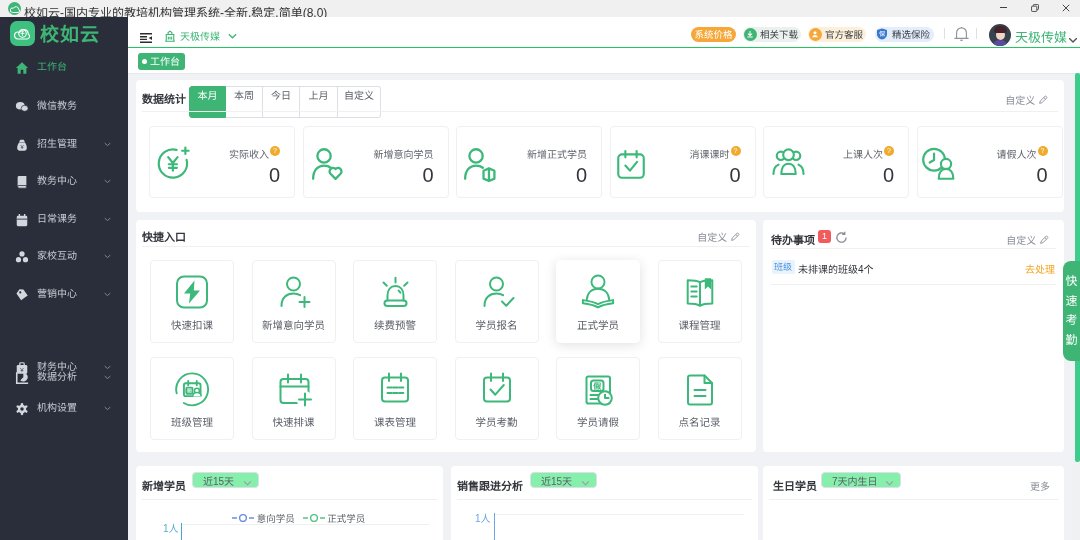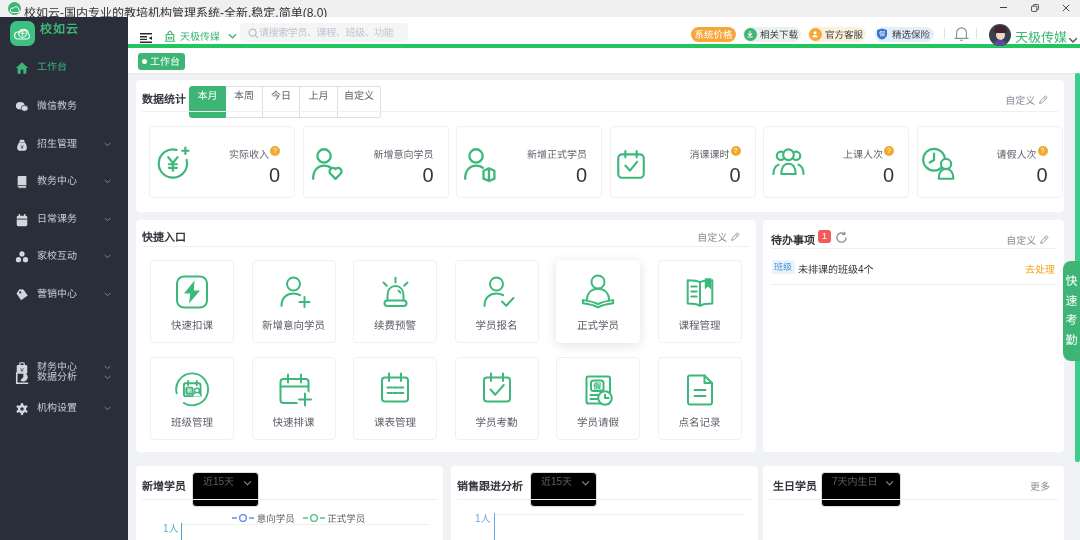--- a/index.html
+++ b/index.html
@@ -7,28 +7,28 @@
 body{font-family:"Liberation Sans",sans-serif;background:#f0f2f5;position:relative;}
 .abs{position:absolute;}
 
 #titlebar{left:0;top:0;width:1080px;height:17px;background:#f0f0f0;color:#333;font-size:12px;white-space:nowrap;}
 #titlebar .ttxt{position:absolute;left:24px;top:2.5px;}
 #tb-ico{position:absolute;left:8px;top:2px;width:13px;height:13px;border-radius:50%;background:#3eb575;}
 #tb-ico svg{position:absolute;left:1.5px;top:3.5px;}
 
 #sidebar{left:0;top:17px;width:128px;height:523px;background:#292e3a;}
 #logo-sq{position:absolute;left:10px;top:4px;width:25px;height:25px;border-radius:7px;background:#3ec081;}
-#logo-txt{position:absolute;left:40px;top:2px;font-size:12px;color:#3eb575;font-weight:bold;letter-spacing:1px;}
+#logo-txt{position:absolute;left:40px;top:2px;font-size:19px;color:#3eb575;font-weight:bold;letter-spacing:1px;}
 .mi{position:absolute;left:0;width:128px;height:20px;color:#c6cad3;font-size:10px;line-height:20px;}
 .mi .mtxt{position:absolute;left:37px;top:0;}
 .mi .mico{position:absolute;left:15px;top:4px;width:13px;height:13px;}
 .mi .caret{position:absolute;right:17px;top:7px;width:7px;height:7px;}
 .mi.act{color:#3eb575;}
 
-#header{left:128px;top:17px;width:952px;height:31px;background:#fff;border-bottom:4px solid #22c55e;}
+#header{left:128px;top:17px;width:952px;height:31px;background:#fff;border-bottom:1px solid #22c55e;}
 #hamb{position:absolute;left:12px;top:12px;}
 #org{position:absolute;left:36px;top:10.5px;color:#3eb575;font-size:10px;white-space:nowrap;}
 #search{position:absolute;left:112px;top:5.5px;width:168px;height:19px;background:#f4f5f7;border-radius:4px;color:#c2c6cc;font-size:10px;line-height:19px;white-space:nowrap;}
 #search .ph{margin-left:19px;letter-spacing:-0.4px;}
 .pill{position:absolute;top:10px;height:15px;border-radius:8px;font-size:9.5px;line-height:15px;white-space:nowrap;}
 .pico{display:inline-block;width:13px;height:13px;border-radius:50%;vertical-align:-3px;margin:0 3px 0 1px;position:relative;}
 .hsep{position:absolute;top:11px;width:1px;height:11px;background:#e0e0e0;}
 
 #tabbar{left:128px;top:48px;width:952px;height:26px;background:#fff;border-bottom:1px solid #e8e8e8;}
 #gtab{position:absolute;left:9.5px;top:5px;width:47px;height:17px;background:#3eb575;border-radius:3px;color:#fff;font-size:10px;line-height:17px;text-align:center;}
@@ -61,21 +61,21 @@
 #p-todo{left:763px;top:220px;width:301px;height:232px;}
 #todo-badge{position:absolute;left:55px;top:10px;width:13px;height:13px;background:#f25b5b;border-radius:3px;color:#fff;font-size:9px;line-height:13px;text-align:center;}
 #todo-refresh{position:absolute;left:72px;top:10px;}
 .todo-tag{position:absolute;left:8.5px;top:39.5px;width:23px;height:14px;background:#e8f3fe;border-radius:2px;color:#5094db;font-size:9px;line-height:14px;text-align:center;}
 #todo-txt{position:absolute;left:35px;top:41px;font-size:10px;color:#33363c;}
 #todo-go{position:absolute;right:9px;top:41px;font-size:10px;color:#f5a623;}
 
 #p-chart1{left:136px;top:466px;width:307px;height:120px;}
 #p-chart2{left:451px;top:466px;width:307px;height:120px;}
 #p-bday{left:763px;top:466px;width:301px;height:120px;}
-.dropdown{position:absolute;top:6px;height:35px;border:1px solid #dcdfe6;border-radius:4px;background:#000000;font-size:10px;color:#5a5e66;line-height:18px;white-space:nowrap;}
+.dropdown{position:absolute;top:6px;height:16px;border:1px solid #dcdfe6;border-radius:4px;background:#86efac;font-size:10px;color:#5a5e66;line-height:18px;white-space:nowrap;}
 .dropdown .dtxt{margin-left:10px;}
 .dropdown .dcaret{position:absolute;right:7px;top:7px;width:7px;height:7px;}
 .cdivider{position:absolute;left:6px;right:6px;top:33px;height:1px;background:#f0f0f0;}
 
 .lgd{position:absolute;top:45px;font-size:9.5px;color:#5a5e66;white-space:nowrap;}
 
 #sb-track{left:1072px;top:74px;width:8px;height:466px;background:#f0f1f3;}
 #sb-thumb{left:1075px;top:73px;width:5px;height:389px;background:#3ecb8e;border-radius:2px;}
 #atttab{left:1063px;top:261px;width:17px;height:100px;background:#3eb575;border-radius:8px 0 0 8px;color:#fff;font-size:12px;text-align:center;padding-top:11px;line-height:19.5px;}
 </style>
@@ -219,27 +219,20 @@
         <path d="M0 0.8 h12 M0 3.8 h7 M0 6.4 h7 M0 9.2 h12" stroke="#2c2c2c" stroke-width="1.4"></path>
         <path d="M12 3.2 l-3.4 1.9 l3.4 1.9 z" fill="#2c2c2c"></path>
       </svg></div>
   <div id="org">
     <svg width="12" height="12" viewBox="0 0 16 16" style="vertical-align:-2px;margin-right:4px;">
         <path d="M1.5 15 h13 M3 15 V6 h10 v9 M5.5 6 V3.5 L8 1.5 l2.5 2 V6 M5.8 9 v3.5 M8 9 v3.5 M10.2 9 v3.5" fill="none" stroke="#3eb575" stroke-width="1.5"></path>
       </svg>天极传媒
     <svg width="9" height="6" viewBox="0 0 10 6" style="margin-left:5px;vertical-align:1px;">
         <path d="M1 1 l4 4 l4-4" fill="none" stroke="#3eb575" stroke-width="1.5"></path>
       </svg>
-  </div>
-  <div id="search">
-    <svg width="11" height="11" viewBox="0 0 12 12" style="position:absolute;left:8px;top:5px;">
-        <circle cx="5" cy="5" r="3.8" fill="none" stroke="#b9bec6" stroke-width="1.3"></circle>
-        <path d="M8 8 l3 3" stroke="#b9bec6" stroke-width="1.3"></path>
-      </svg>
-    <span class="ph">请搜索学员、课程、班级、功能</span>
   </div>
   <div class="pill" style="left:563px;width:45px;background:#f6a739;color:#fff;text-align:center;">系统价格</div>
   <div class="pill" style="left:615px;width:58px;background:#ebf1ee;color:#3c3f45;">
     <span class="pico" style="background:#3eb575;"><svg width="8" height="8" viewBox="0 0 10 10" style="position:absolute;left:2px;top:2px;">
           <path d="M5 1.2 v5.6 M2.4 4.4 L5 7 l2.6-2.6 M1.6 8.8 h6.8" stroke="#fff" stroke-width="1.3" fill="none"></path>
         </svg></span>相关下载</div>
   <div class="pill" style="left:680px;width:58px;background:#fdf0da;color:#3c3f45;">
     <span class="pico" style="background:#f6a739;"><svg width="8" height="8" viewBox="0 0 10 10" style="position:absolute;left:2px;top:2px;">
           <circle cx="5" cy="3.4" r="1.9" fill="#fff"></circle>
           <path d="M1.4 9 a3.7 3.7 0 0 1 7.2 0 z" fill="#fff"></path>

